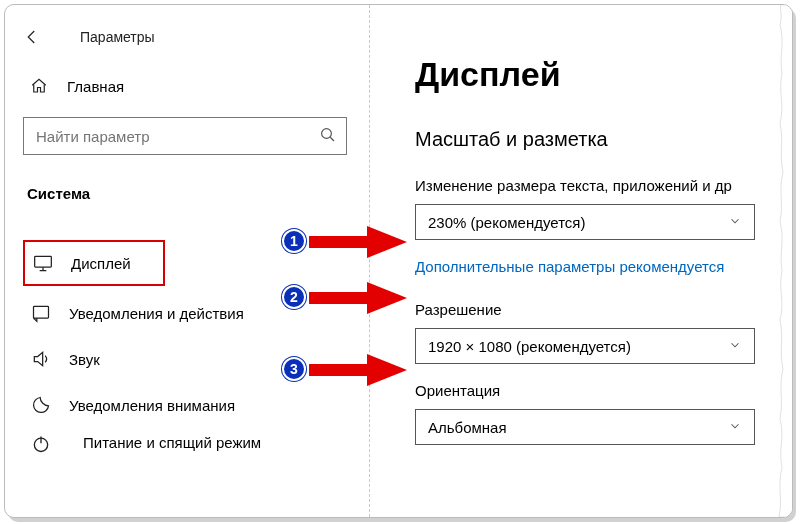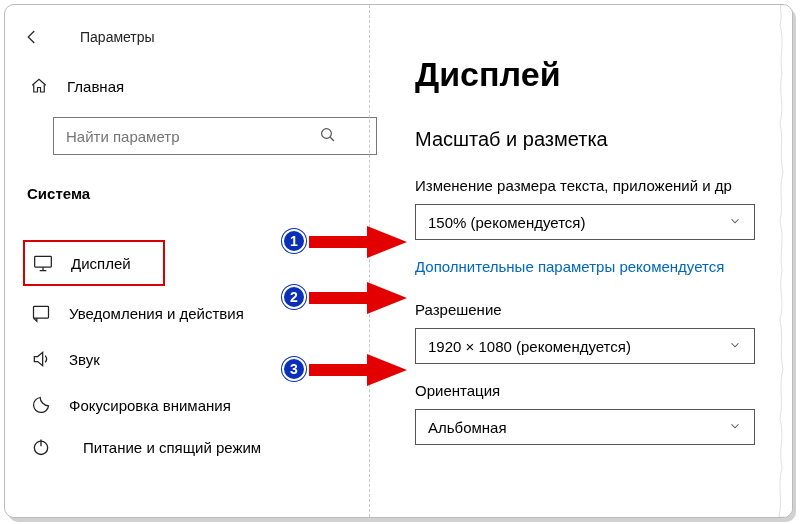--- a/index.html
+++ b/index.html
@@ -8,28 +8,28 @@
   .shadow { position: absolute; inset: 8px 4px 2px 8px; border-radius: 10px; background: rgba(0,0,0,0.18); z-index: -1; }
   .cols { display: flex; height: 100%; }
   .sidebar { width: 360px; padding: 18px 0 0 18px; }
   .top-row { display: flex; align-items: center; gap: 39px; height: 28px; margin-bottom: 26px; }
   .back { width: 18px; height: 18px; display: flex; align-items: center; justify-content: center; color: #222; cursor: pointer; }
   .app-title { font-size: 14px; color: #222; }
   .home-row { display: flex; align-items: flex-end; gap: 18px; margin-bottom: 22px; padding-left: 6px; cursor: pointer; margin-top: 8px; }
   .home-row .ico-wrap { width: 20px; display: flex; justify-content: center; }
   .home-row span.label { font-size: 15px; }
   .search { margin: 0 18px 30px 0; position: relative; }
-  .search input { width: 100%; height: 38px; border: 1px solid #777; padding: 0 40px 0 12px; font-size: 15px; background: #fff; outline: none; margin-left: 30px; }
+  .search input { width: 100%; height: 38px; border: 1px solid #777; padding: 0 40px 0 12px; font-size: 15px; background: #fff; outline: none; }
   .search .mag { position: absolute; right: 10px; top: 9px; color: #555; }
   .group-title { font-size: 15px; font-weight: 700; margin-bottom: 38px; padding-left: 4px; }
   .nav { display: flex; flex-direction: column; }
   .nav-item { display: flex; align-items: center; gap: 18px; height: 46px; padding-left: 8px; cursor: pointer; font-size: 15px; }
   .nav-item .ico-wrap { width: 20px; display: flex; justify-content: center; color: #333; }
   .nav-item.selected { border: 2px solid #d80000; width: 142px; margin-bottom: 4px; }
-  .nav-item.last-cut { height: 32px; align-items: center; padding-top: 6px; gap: 32px; }
+  .nav-item.last-cut { height: 32px; align-items: flex-start; padding-top: 6px; gap: 32px; }
   .divider { position: absolute; left: 364px; top: 0; bottom: 0; border-left: 1px dashed #c9c9c9; }
   .main { flex: 1; padding: 50px 0 0 50px; position: relative; }
   .page-title { font-size: 34px; font-weight: 600; margin-bottom: 34px; }
   .section-title { font-size: 20px; margin-bottom: 26px; }
   .field-label { font-size: 15px; margin-bottom: 10px; white-space: nowrap; }
   .select { border: 1px solid #555; height: 36px; width: 340px; display: flex; align-items: center; justify-content: space-between; padding: 0 12px; font-size: 15px; cursor: pointer; margin-bottom: 18px; }
   .select .chev { color: #555; }
   .link { color: #0067c0; font-size: 15px; margin-bottom: 26px; cursor: pointer; white-space: nowrap; }
   
   .badge { position: absolute; width: 24px; height: 24px; border-radius: 50%; background: #0a2fb8; border: 2px solid #fff; box-shadow: 0 0 0 1px #0a2fb8; color: #fff; font-weight: 700; font-size: 14px; display: flex; align-items: center; justify-content: center; z-index: 5; }
@@ -104,41 +104,41 @@
               </svg>
           </span>
           <span>Звук</span>
         </div>
         <div class="nav-item">
           <span class="ico-wrap">
             <svg width="20" height="20" viewBox="0 0 24 24" fill="none" stroke="#222" stroke-width="1.5">
                 <path d="M21 13A9 9 0 1111 3c0 5 5 10 10 10z"></path>
               </svg>
           </span>
-          <span>Фокусировка внимания</span>
+          <span>Уведомления внимания</span>
         </div>
         <div class="nav-item last-cut">
           <span class="ico-wrap">
             <svg width="20" height="20" viewBox="0 0 24 24" fill="none" stroke="#222" stroke-width="1.6">
                 <circle cx="12" cy="13" r="8"></circle>
                 <path d="M12 3v8"></path>
               </svg>
           </span>
           <span>Питание и спящий режим</span>
         </div>
       </div>
     </div>
 
     <div class="main">
       <div class="page-title">Дисплей</div>
       <div class="section-title">Масштаб и разметка</div>
 
       <div class="field-label">Изменение размера текста, приложений и др</div>
       <div class="select">
-        <span>150% (рекомендуется)</span>
+        <span>230% (рекомендуется)</span>
         <span class="chev">
           <svg width="14" height="14" viewBox="0 0 24 24" fill="none" stroke="#555" stroke-width="1.8">
               <path d="M6 9l6 6 6-6"></path>
             </svg>
         </span>
       </div>
 
       <div class="link">Дополнительные параметры рекомендуется</div>
 
       <div class="field-label">Разрешение</div>

